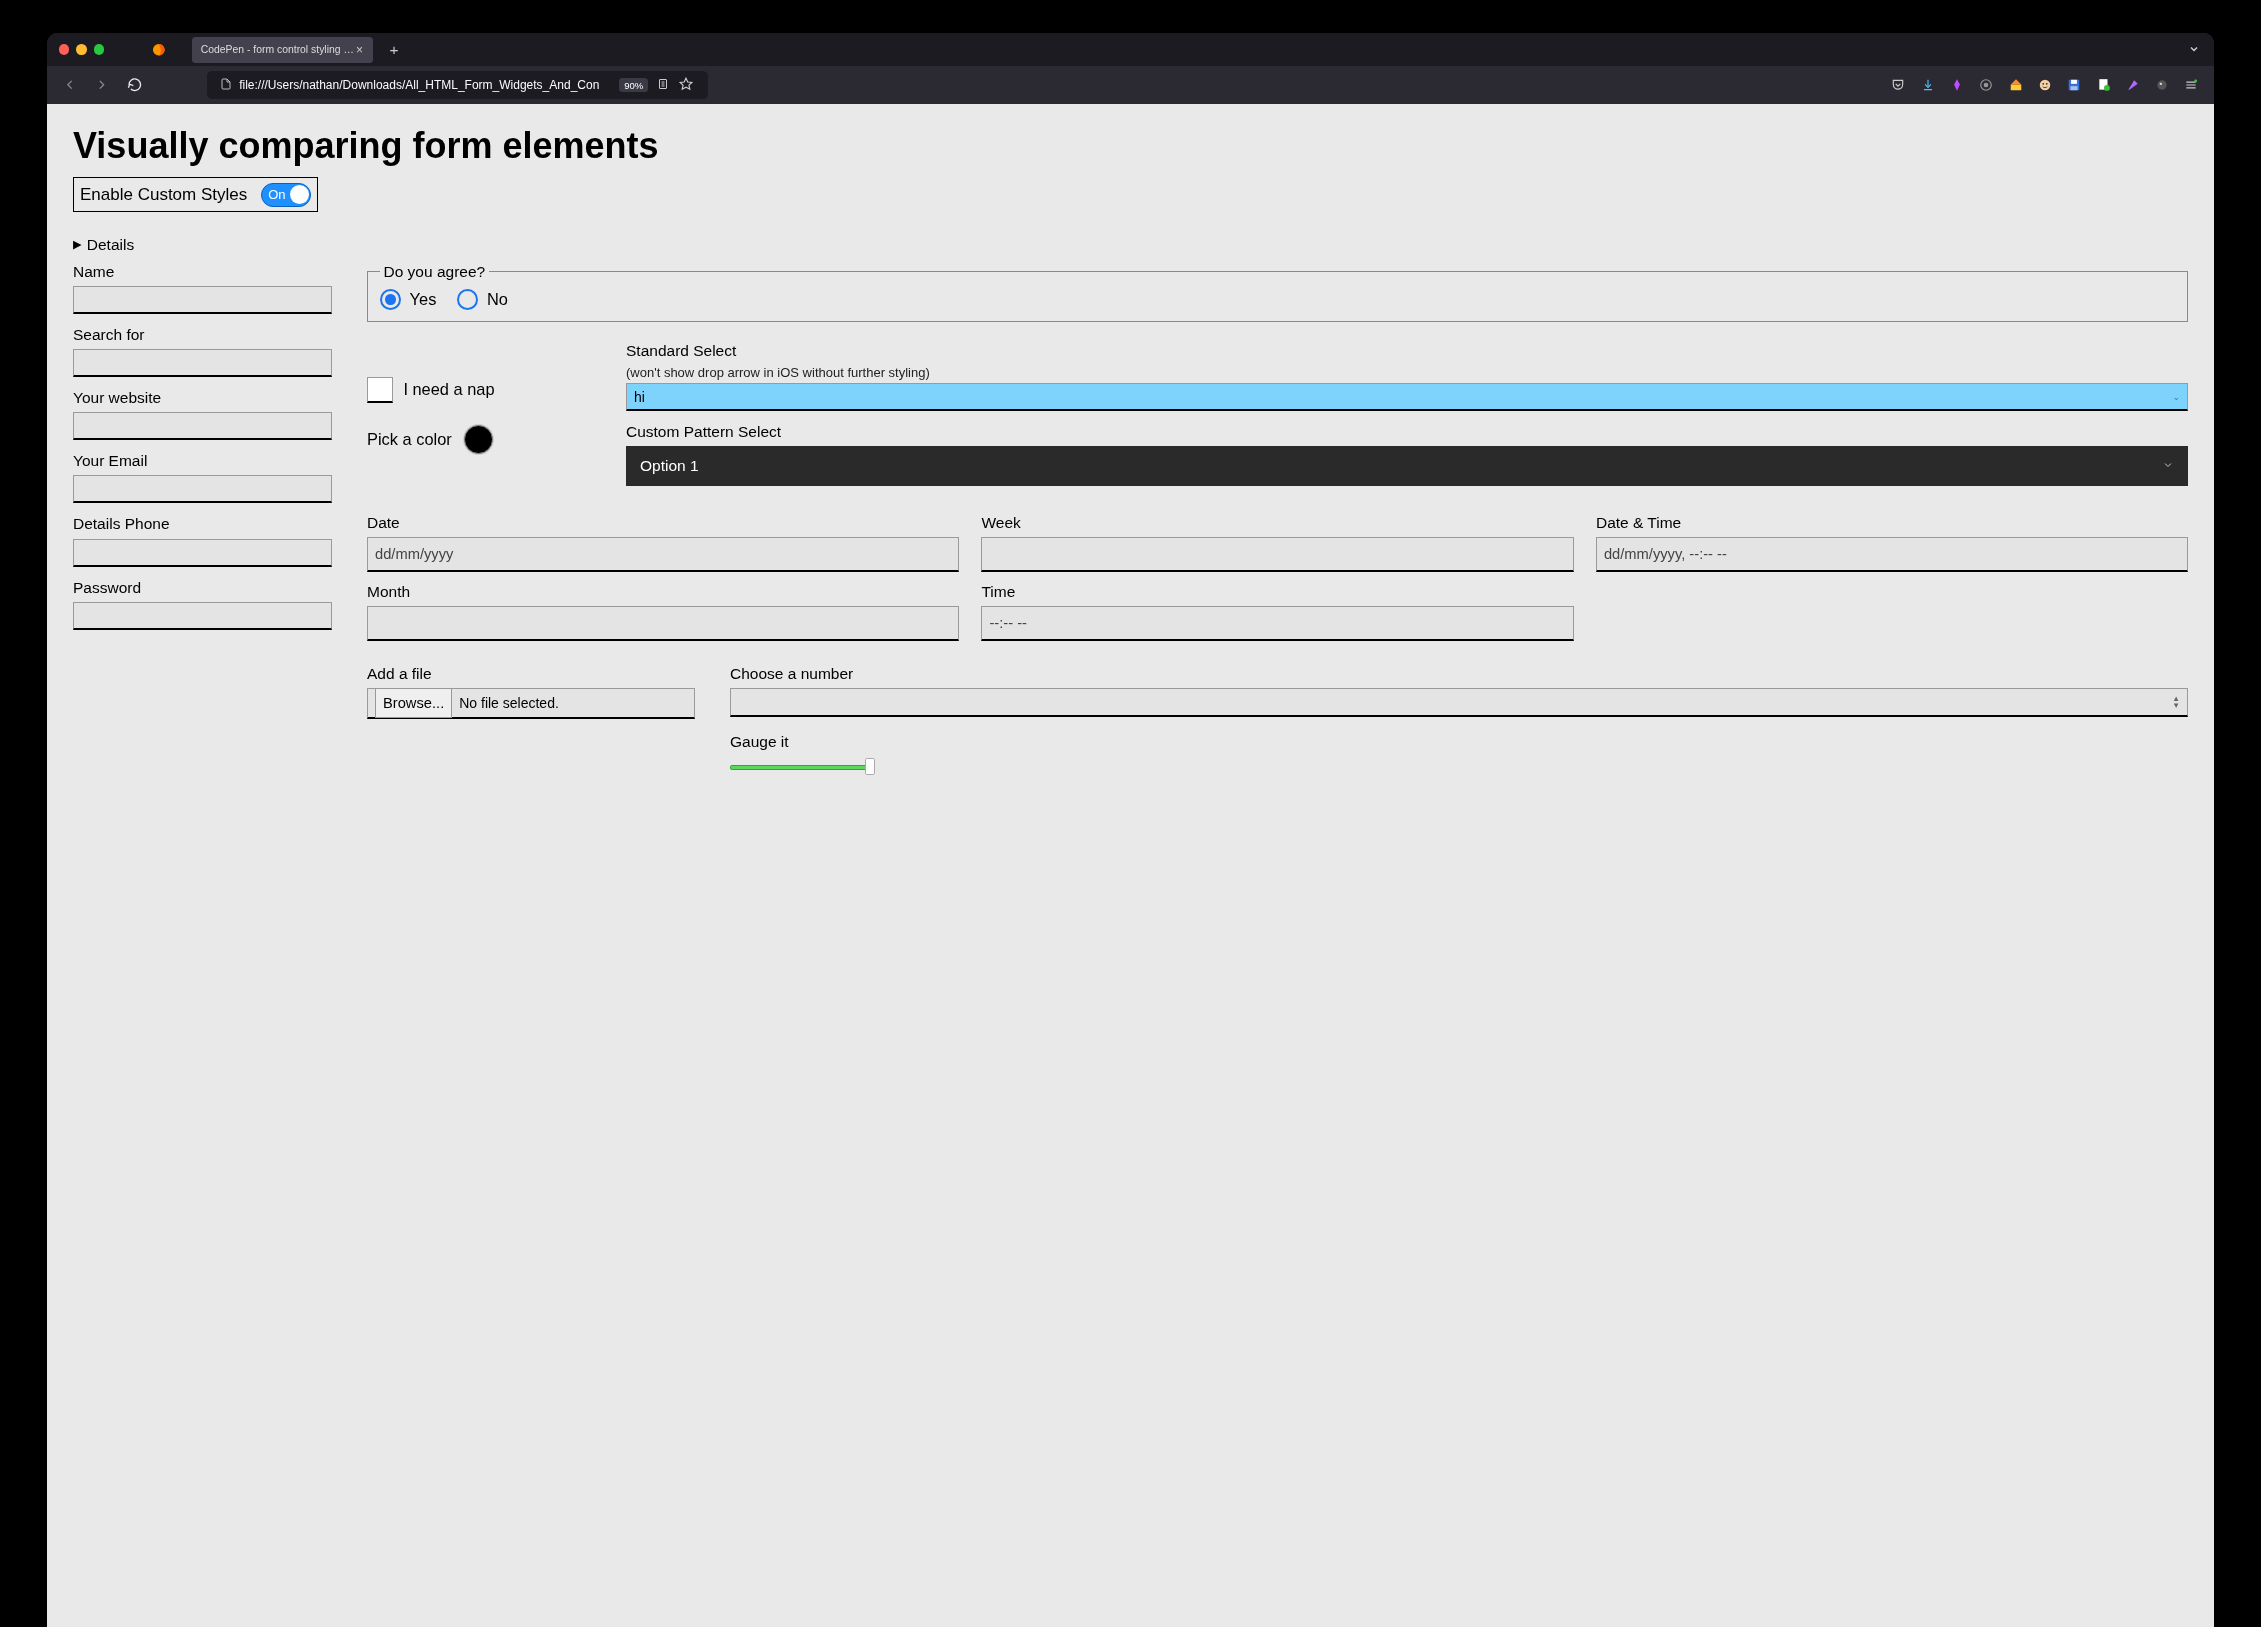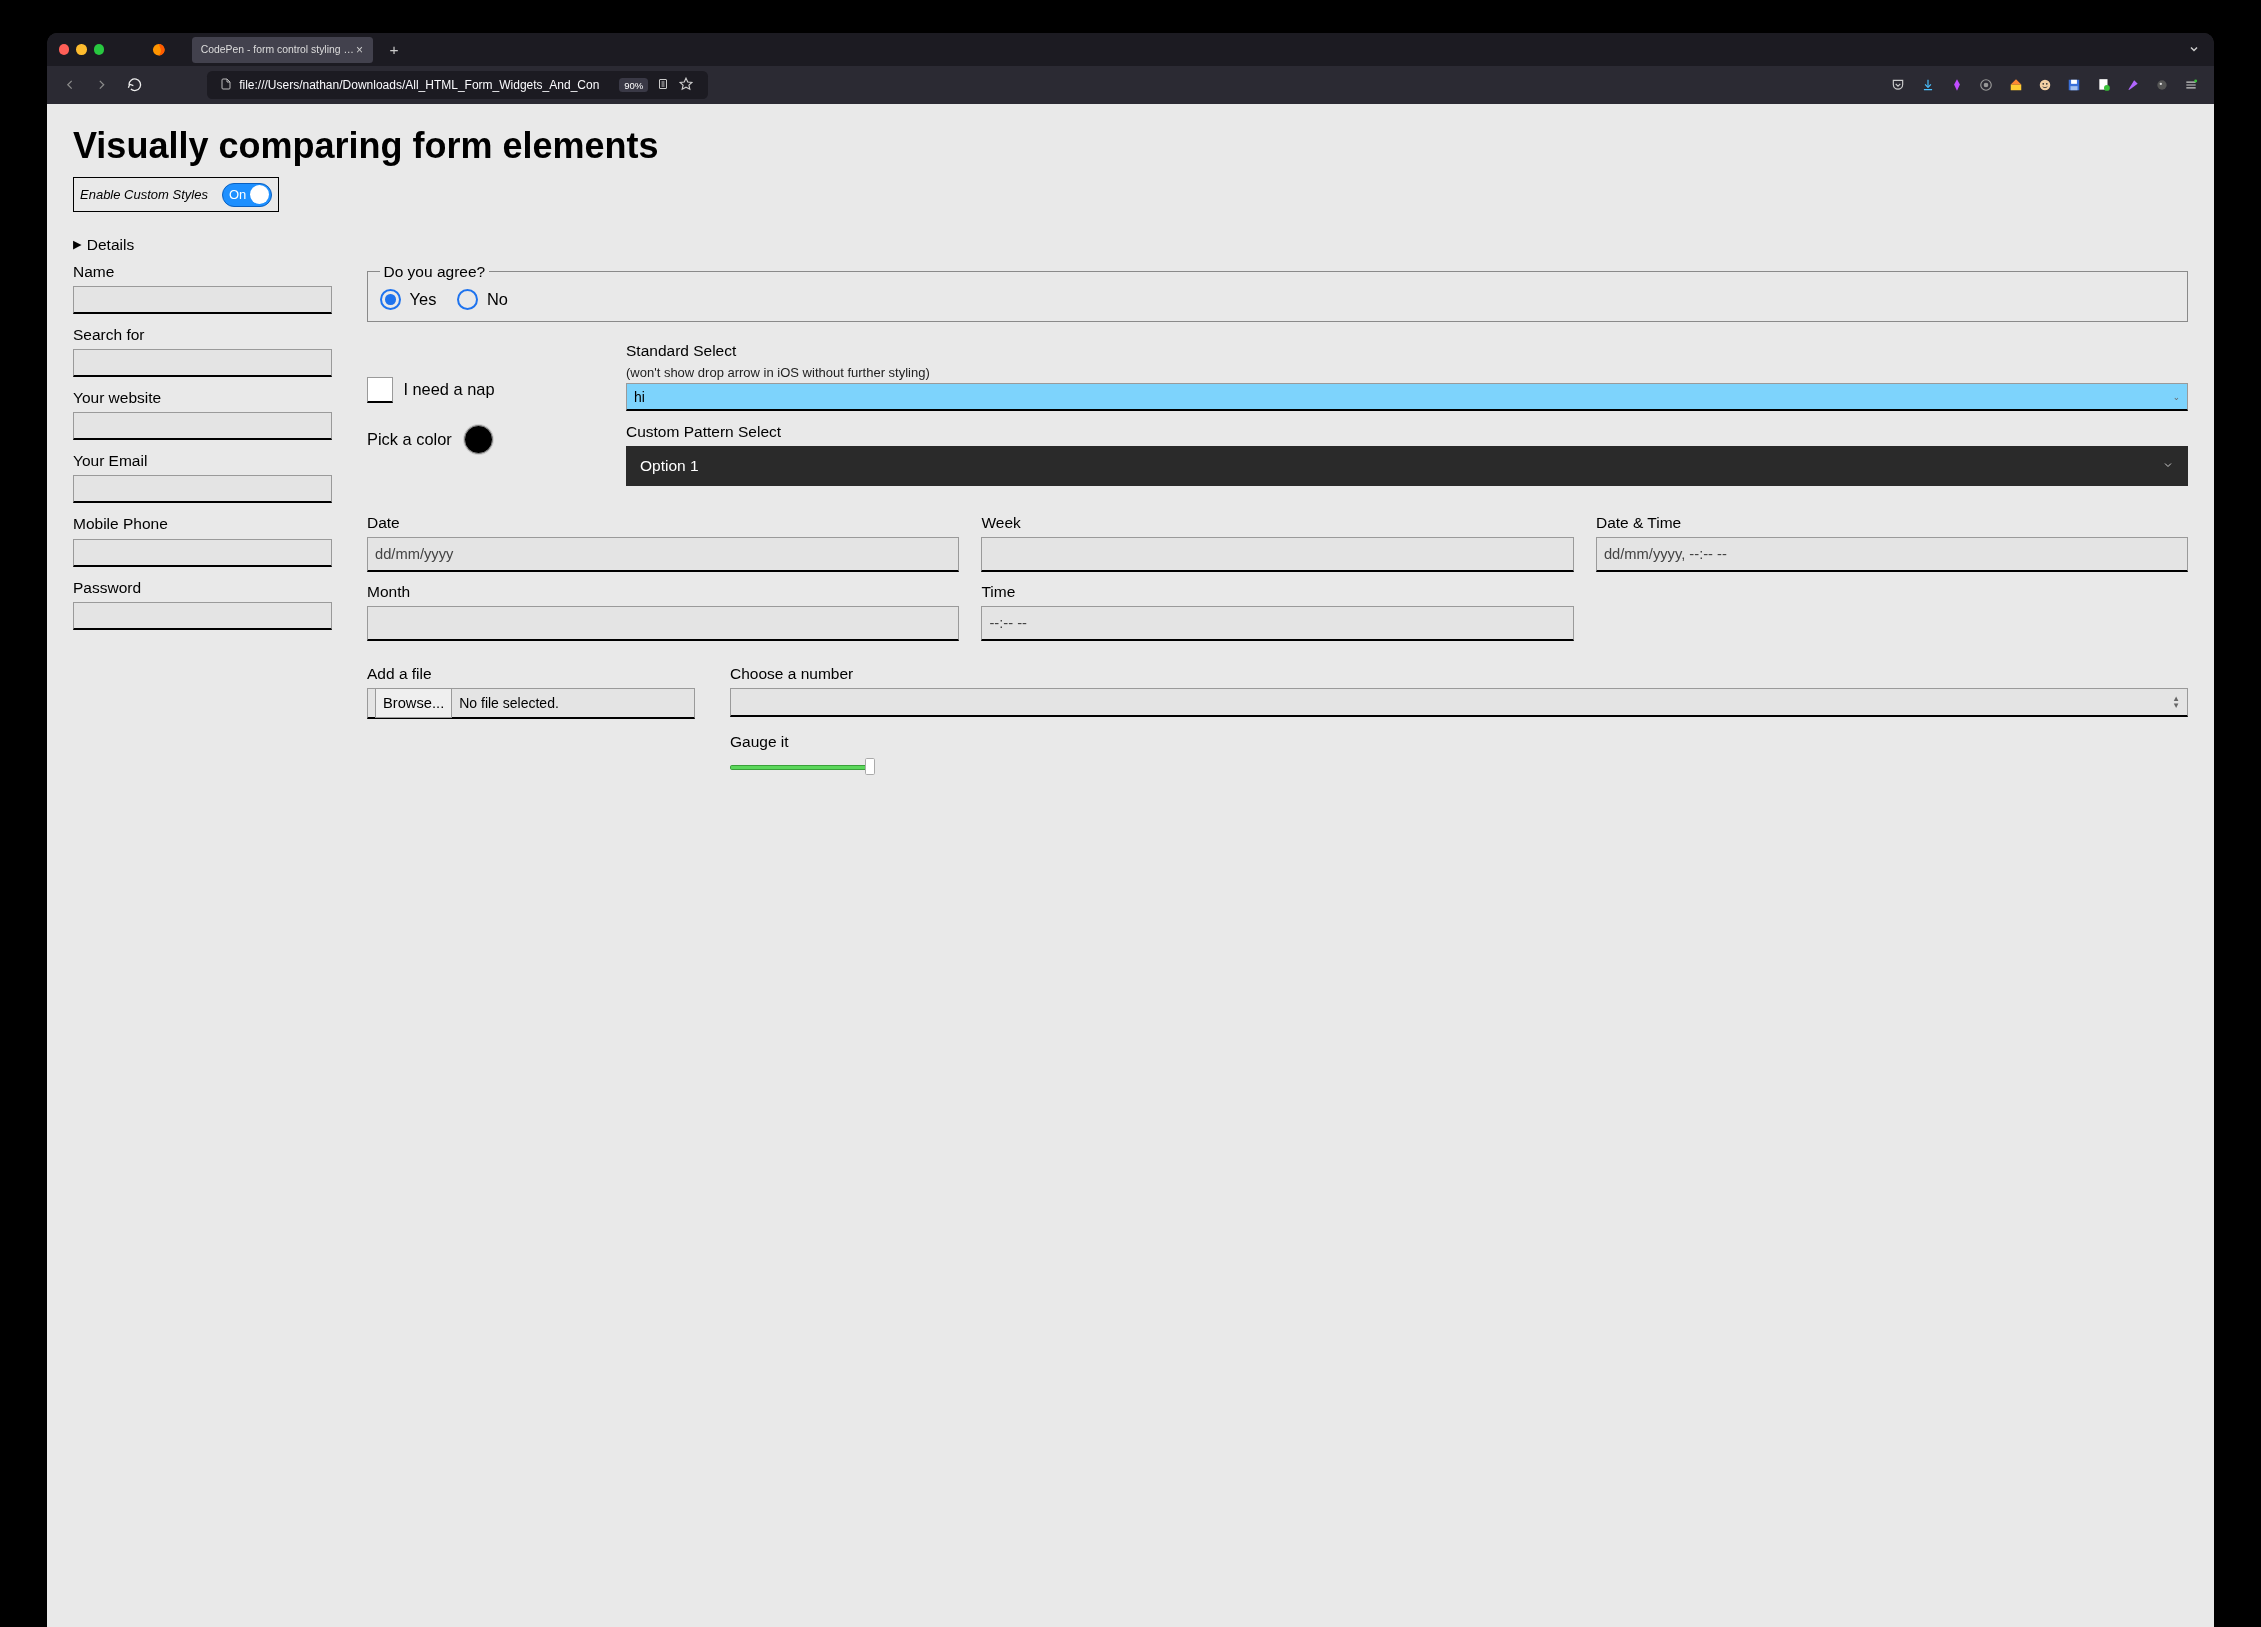--- a/index.html
+++ b/index.html
@@ -68,21 +68,21 @@
   overflow: hidden;
   padding: 21px 26px;
   color: #000;
 }
 h1 { font-size: 36px; font-weight: 800; margin-bottom: 10.4px; }
 .togglewrap {
   display:inline-flex; align-items:center;
   border: 1.7px solid #000; padding: 4.3px 6px; gap: 14px;
   margin-bottom: 12px;
 }
-.togglelabel { font-size: 13px; font-style: italic; }
+.togglelabel { font-size: 17px; }
 .toggle {
   width: 50px; height: 24px; border-radius: 12px;
   background: #1e90ff; position: relative;
   border: 0.9px solid #0a60c0;
   display:flex; align-items:center;
 }
 .toggle .txt { color:#fff; font-size:13px; margin-left:6px; }
 .toggle .knob {
   position:absolute; right:1.7px; top:1.7px;
   width:19px; height:19px; border-radius:50%; background:#fff;
@@ -329,21 +329,21 @@
         </div>
         <div class="field">
           <label class="flabel">Your website</label>
           <input class="inp" style="">
         </div>
         <div class="field">
           <label class="flabel">Your Email</label>
           <input class="inp" style="">
         </div>
         <div class="field">
-          <label class="flabel">Mobile Phone</label>
+          <label class="flabel">Details Phone</label>
           <input class="inp" style="">
         </div>
         <div class="field">
           <label class="flabel">Password</label>
           <input class="inp" type="password" style="">
         </div>
       </div>
 
       <div class="col2">
         <fieldset class="fieldset">

